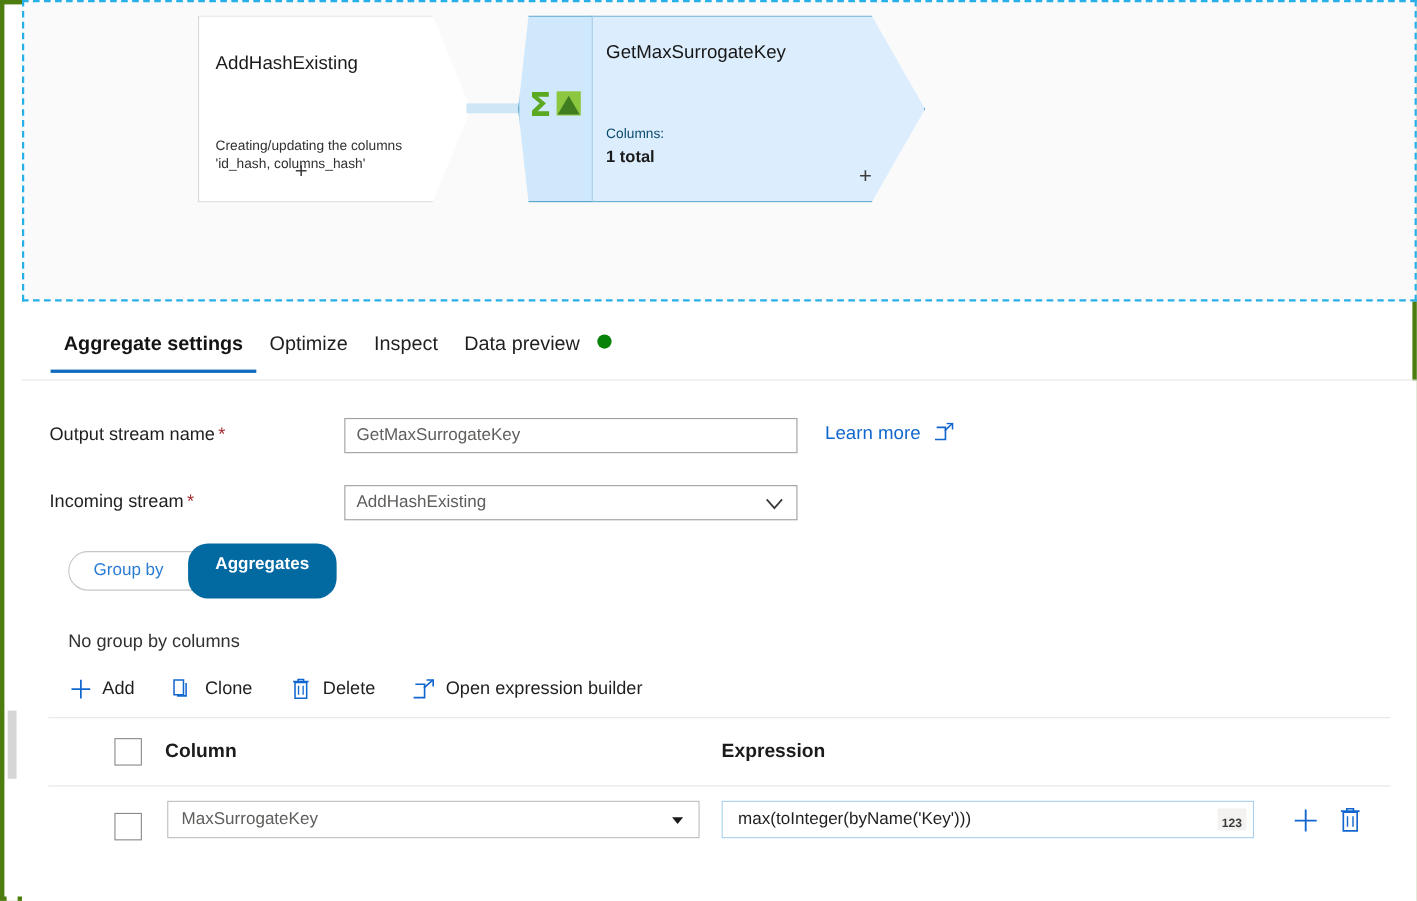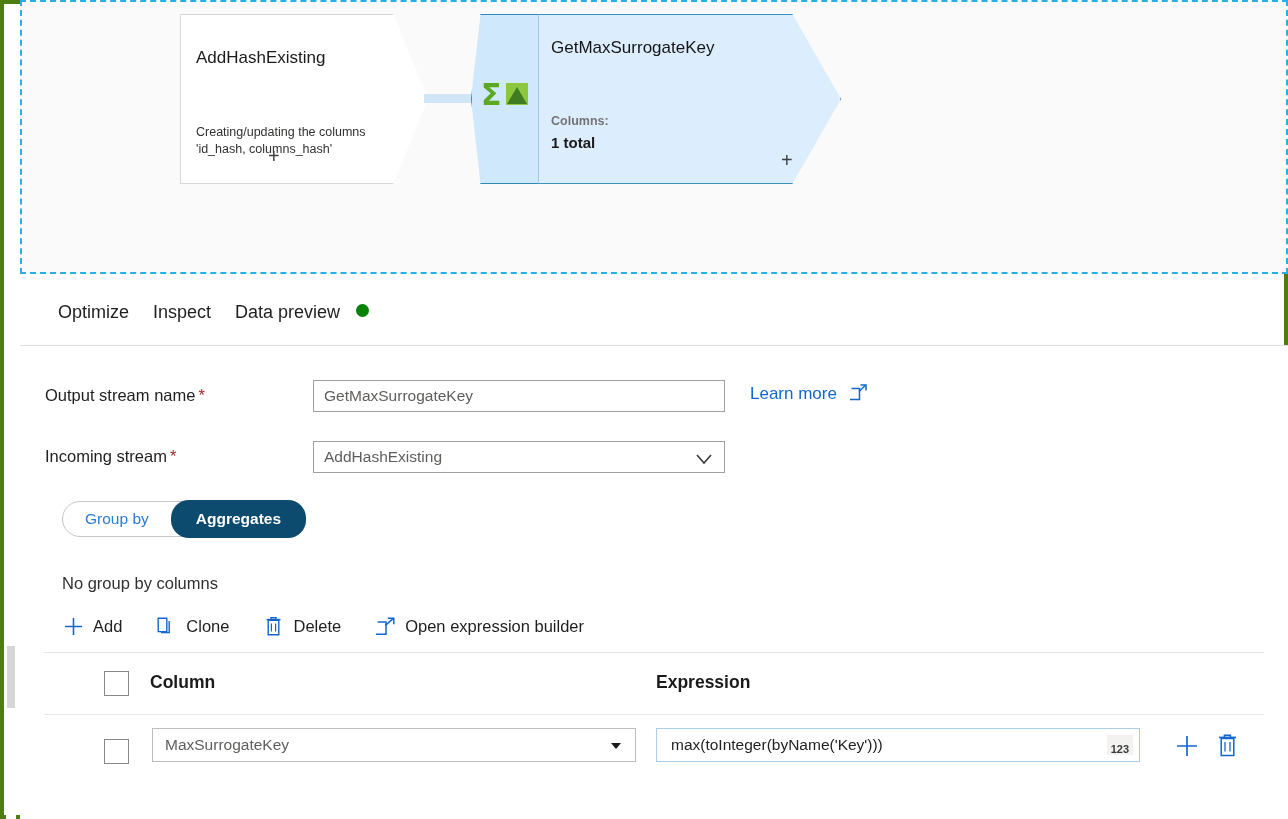--- a/index.html
+++ b/index.html
@@ -86,21 +86,21 @@
     border: 1.5px solid #2b8ab8;
     border-right: 1px solid #9fc9e2;
     clip-path: polygon(14% 0, 100% 0, 100% 100%, 14% 100%, 0 50%);
   }
   #node-selected .title {
     position: absolute; left: 248px; top: 36px;
     font-size: 17px; color: #161616;
   }
   #node-selected .meta-label {
     position: absolute; left: 248px; top: 112px;
-    font-size: 12.5px; color: #737373; font-weight: bold;
+    font-size: 12.5px; color: #0c4a6e;
   }
   #node-selected .meta-value {
     position: absolute; left: 248px; top: 132px;
     font-size: 15px; color: #1b1b1b; font-weight: 600;
   }
   #agg-icon {
     position: absolute; left: 178px; top: 72px;
     width: 48px; height: 40px;
   }
   #plus-selected {
@@ -213,23 +213,23 @@
   #pill-group .pill {
     height: 36px; line-height: 36px;
     padding: 0 22px;
     border-radius: 18px;
     font-size: 15.5px;
     cursor: pointer;
     white-space: nowrap;
   }
   #pill-group .pill.inactive { color: #2b7cd3; }
   #pill-group .pill.active {
-    background: #0c4a6e; color: #ffffff; font-weight: 600;
+    background: #0369a1; color: #ffffff; font-weight: 600;
     padding: 0 25px; margin: -1px -1px -1px 0;
-    height: 38px; line-height: 38px;
+    height: 50px; line-height: 38px;
   }
 
   
   #groupby-note {
     position: absolute; left: 42px; top: 228px;
     font-size: 16.5px; color: #323130;
   }
 
   #cmdbar {
     position: absolute; left: 42px; top: 265px;
@@ -350,20 +350,23 @@
     </div>
 
   </div>
 
   <div id="left-scrollbar">
     <div class="thumb"></div>
   </div>
 
   <div id="tabstrip">
     <div class="tabs">
+      <div class="tab active">
+        <span>Aggregate settings</span>
+      </div>
       <div class="tab">
         <span>Optimize</span>
       </div>
       <div class="tab">
         <span>Inspect</span>
       </div>
       <div class="tab">
         <span>Data preview</span>
         <span class="dot"></span>
       </div>

